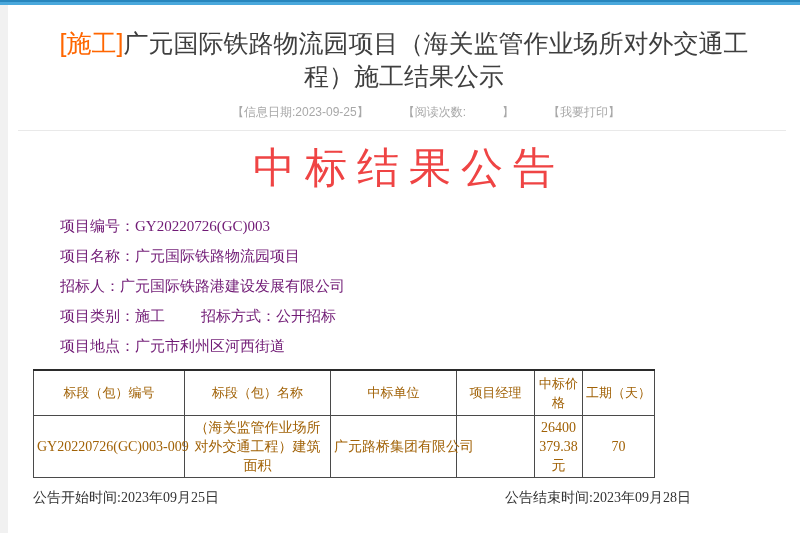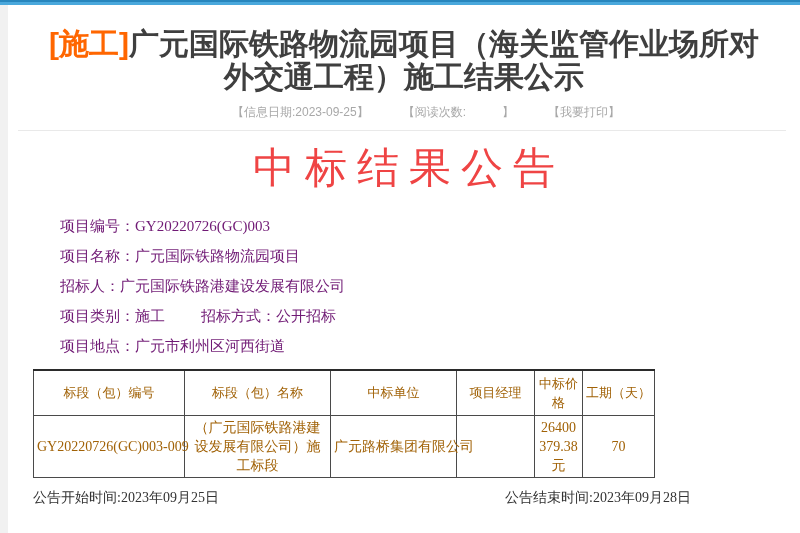--- a/index.html
+++ b/index.html
@@ -18,22 +18,22 @@
     margin-left: 8px;
     width: 792px;
     height: 528px;
     background: #ffffff;
   }
   
   .title {
     padding: 22px 28px 0;
     text-align: center;
     font-family: "Liberation Sans", "DejaVu Sans", sans-serif;
-    font-weight: bold;
-    font-size: 30px;
+    font-weight: normal;
+    font-size: 25px;
     line-height: 33px;
     color: #3f3f3f;
   }
   .title .tag { color: #ff6600; }
   
   .meta {
     margin-top: 11px;
     text-align: center;
     font-family: "Liberation Sans", "DejaVu Sans", sans-serif;
     font-size: 12px;
@@ -138,21 +138,21 @@
         <th>标段（包）名称</th>
         <th>中标单位</th>
         <th>项目经理</th>
         <th>中标价格</th>
         <th class="col-days">工期（天）</th>
       </tr>
     </thead>
     <tbody>
       <tr>
         <td class="cell-code">GY20220726(GC)003-009</td>
-        <td class="cell-name">（广元国际铁路港建设发展有限公司）施工标段</td>
+        <td class="cell-name">（海关监管作业场所对外交通工程）建筑面积</td>
         <td class="cell-winner">广元路桥集团有限公司</td>
         <td class="cell-manager"></td>
         <td class="cell-price">26400379.38元</td>
         <td class="cell-days">70</td>
       </tr>
     </tbody>
   </table>
 
   <div class="times">
     <span>公告开始时间:2023年09月25日</span>

